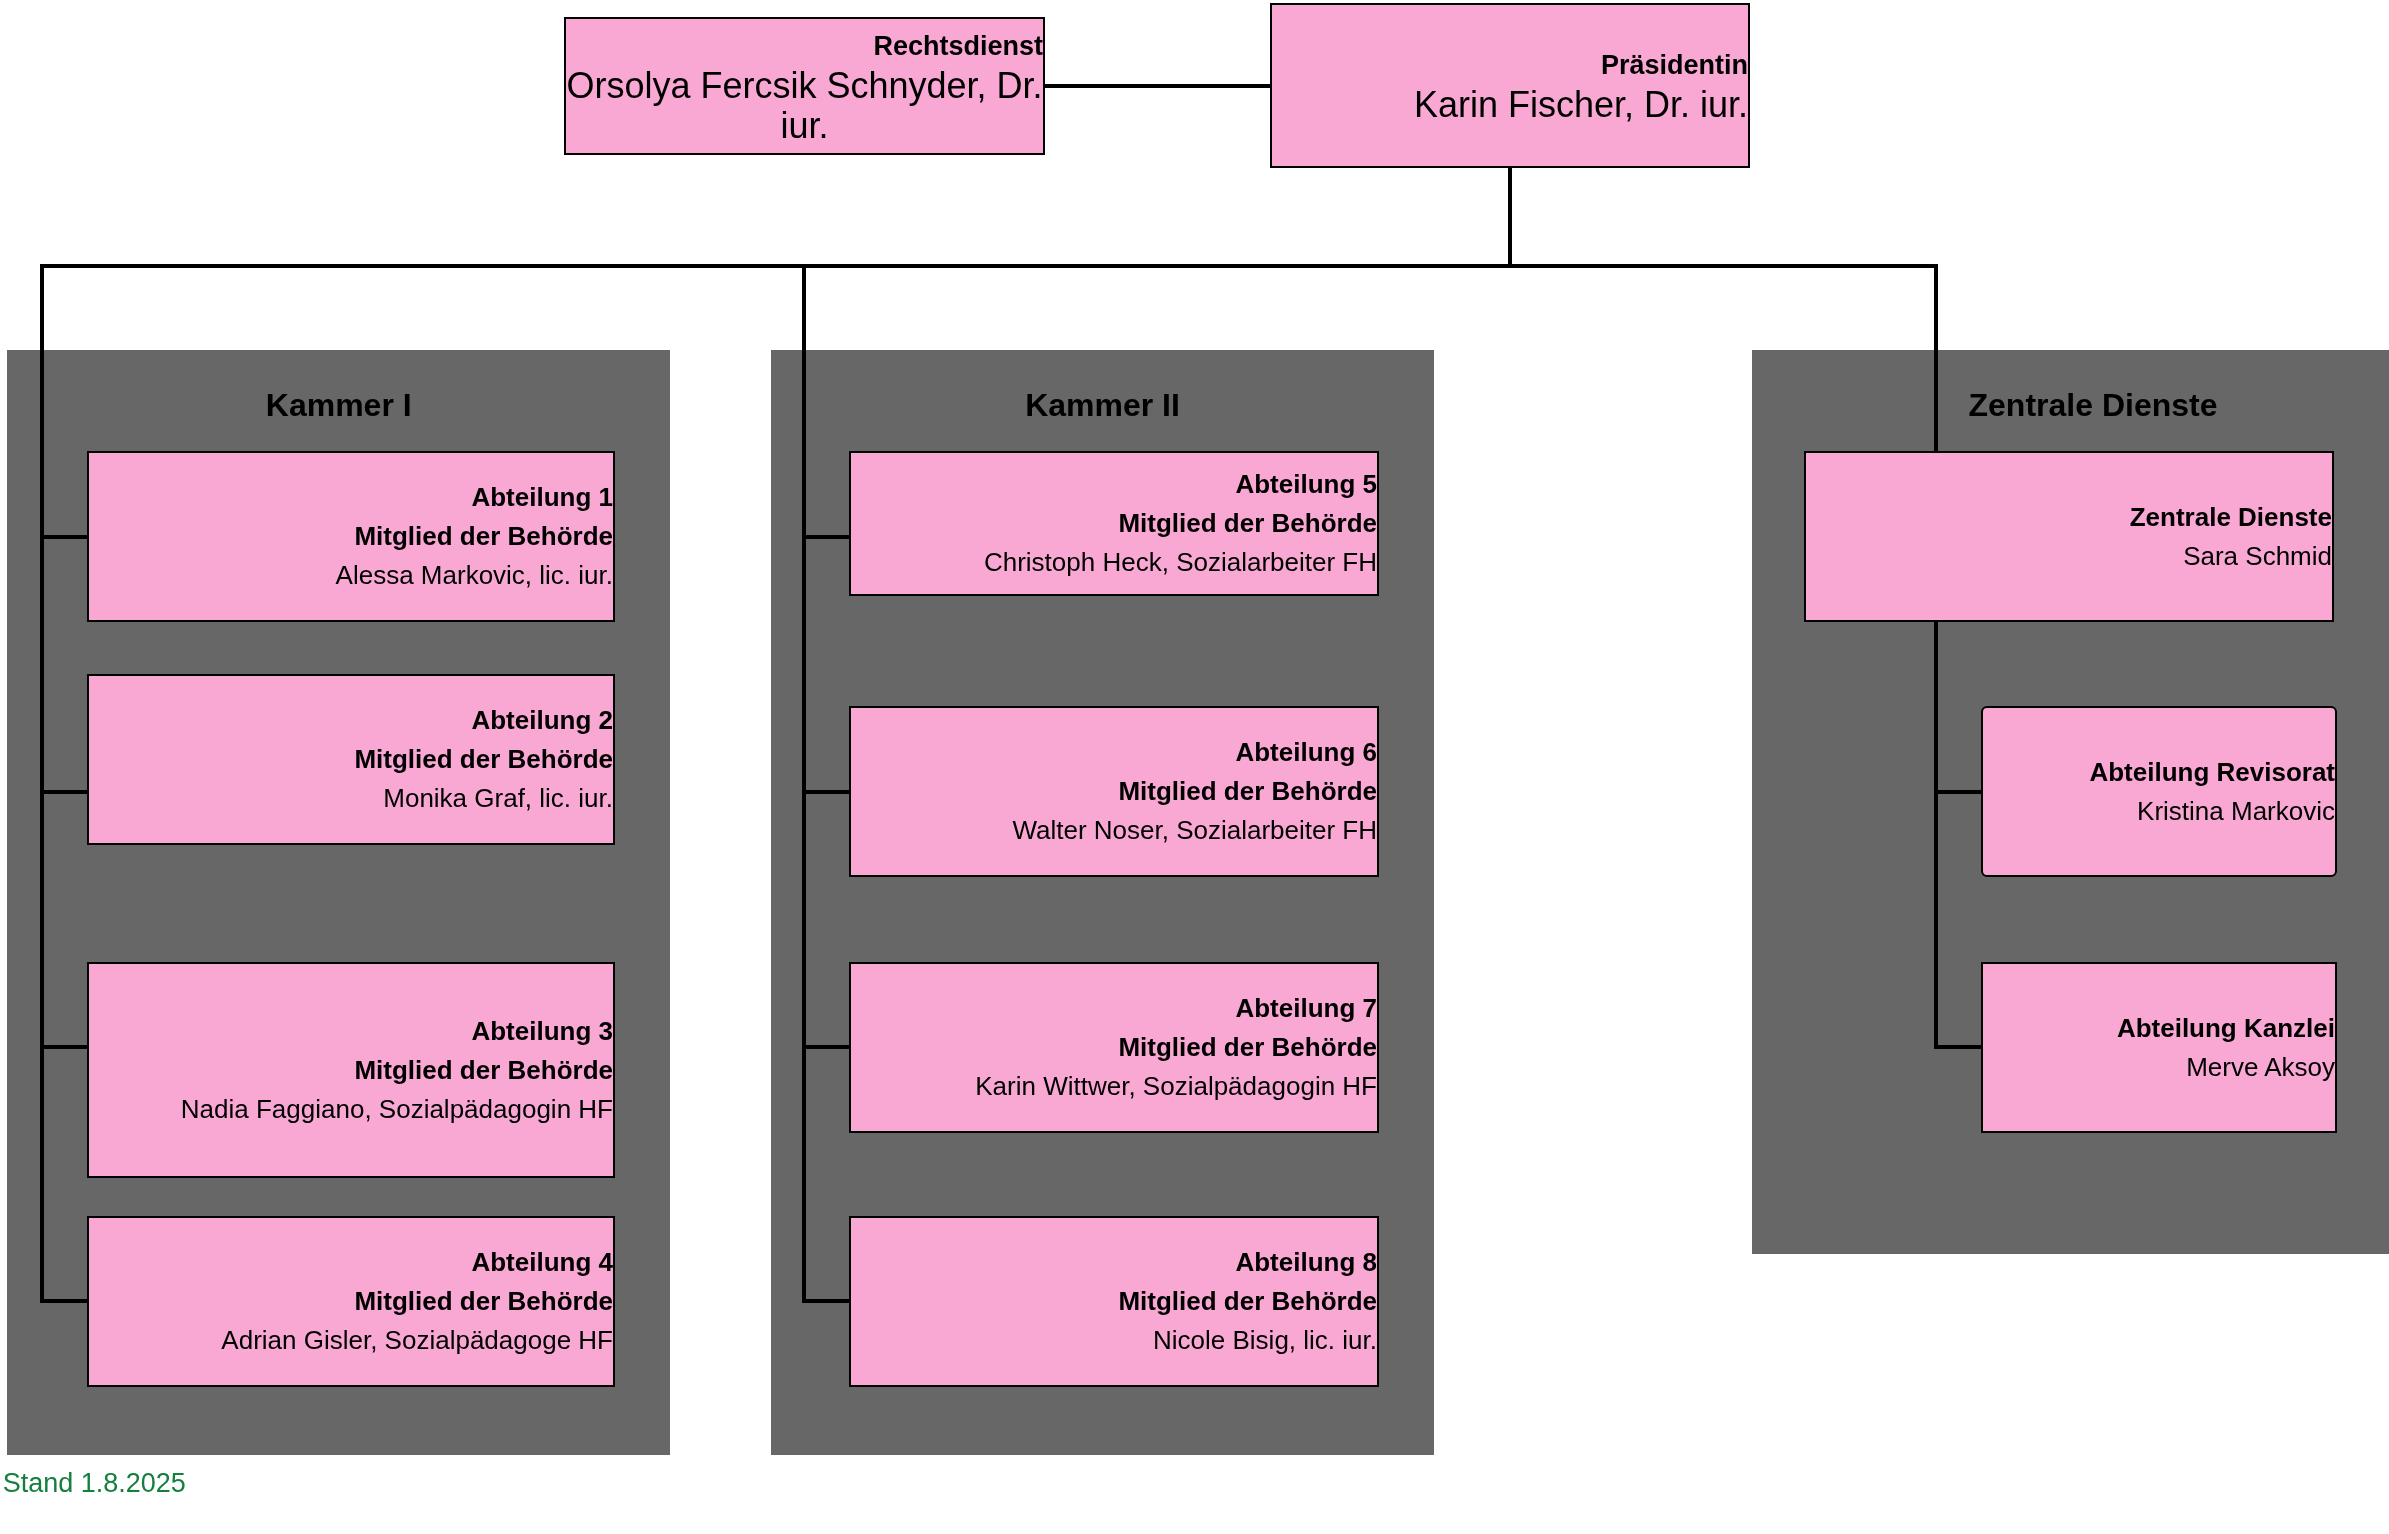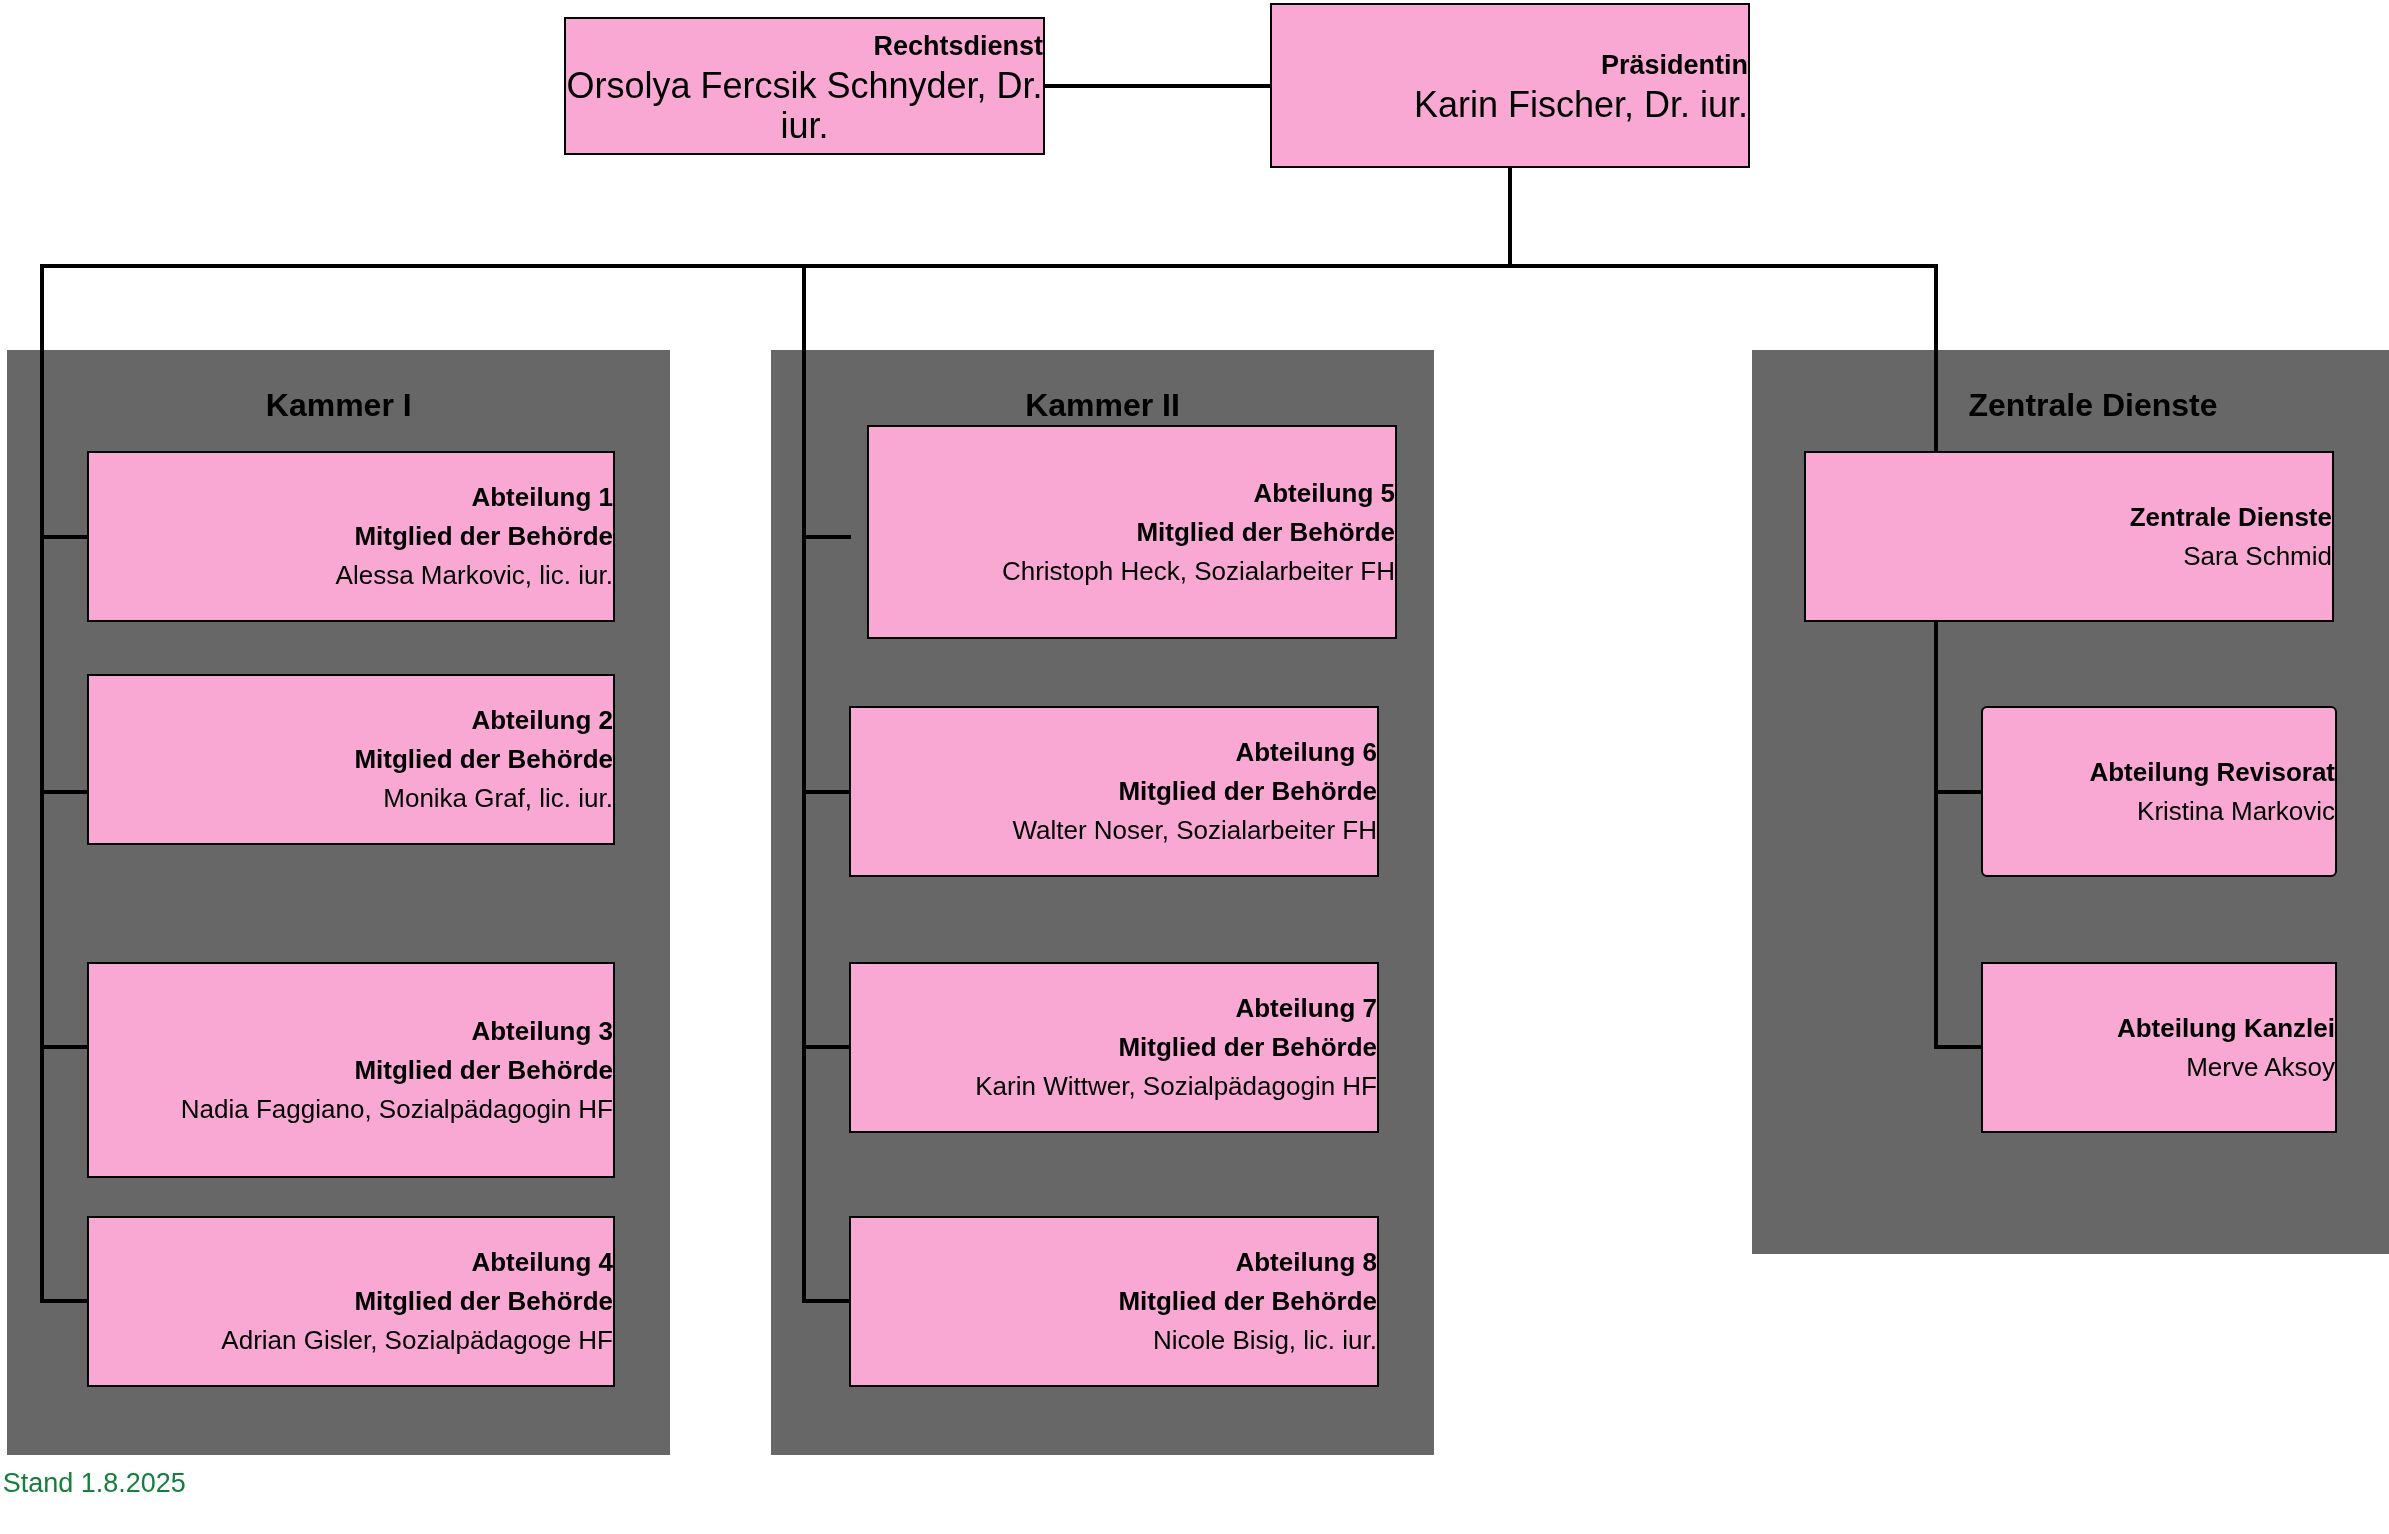--- a/index.html
+++ b/index.html
@@ -122,21 +122,21 @@
     <div class="t">Abteilung 3</div>
     <div class="t">Mitglied der Behörde</div>
     <div class="n">Nadia Faggiano, Sozialpädagogin HF</div>
   </div>
   <div class="org-box" style="left:87px; top:1216px; width:528px; height:171px;">
     <div class="t">Abteilung 4</div>
     <div class="t">Mitglied der Behörde</div>
     <div class="n">Adrian Gisler, Sozialpädagoge HF</div>
   </div>
 
-  <div class="org-box" style="left:849px; top:425px; width:530px; height:214px;margin-left:18px;">
+  <div class="org-box" style="left:849px; top:451px; width:530px; height:145px;">
     <div class="t">Abteilung 5</div>
     <div class="t">Mitglied der Behörde</div>
     <div class="n">Christoph Heck, Sozialarbeiter FH</div>
   </div>
   <div class="org-box" style="left:849px; top:706px; width:530px; height:171px;">
     <div class="t">Abteilung 6</div>
     <div class="t">Mitglied der Behörde</div>
     <div class="n">Walter Noser, Sozialarbeiter FH</div>
   </div>
   <div class="org-box" style="left:849px; top:962px; width:530px; height:171px;">

